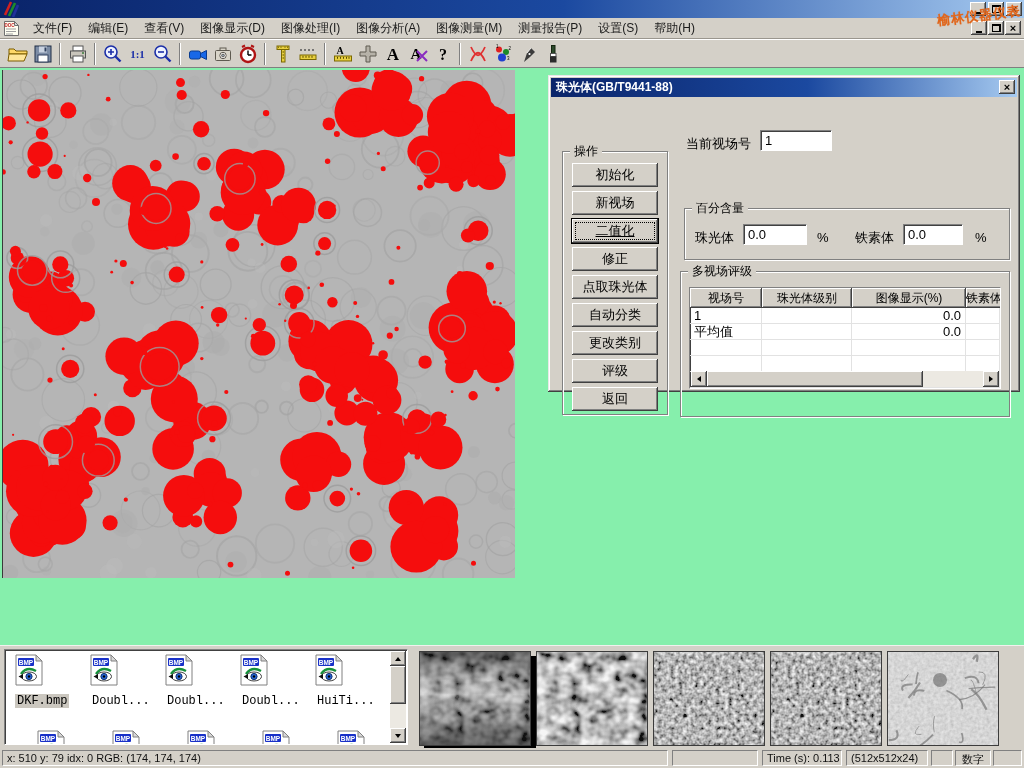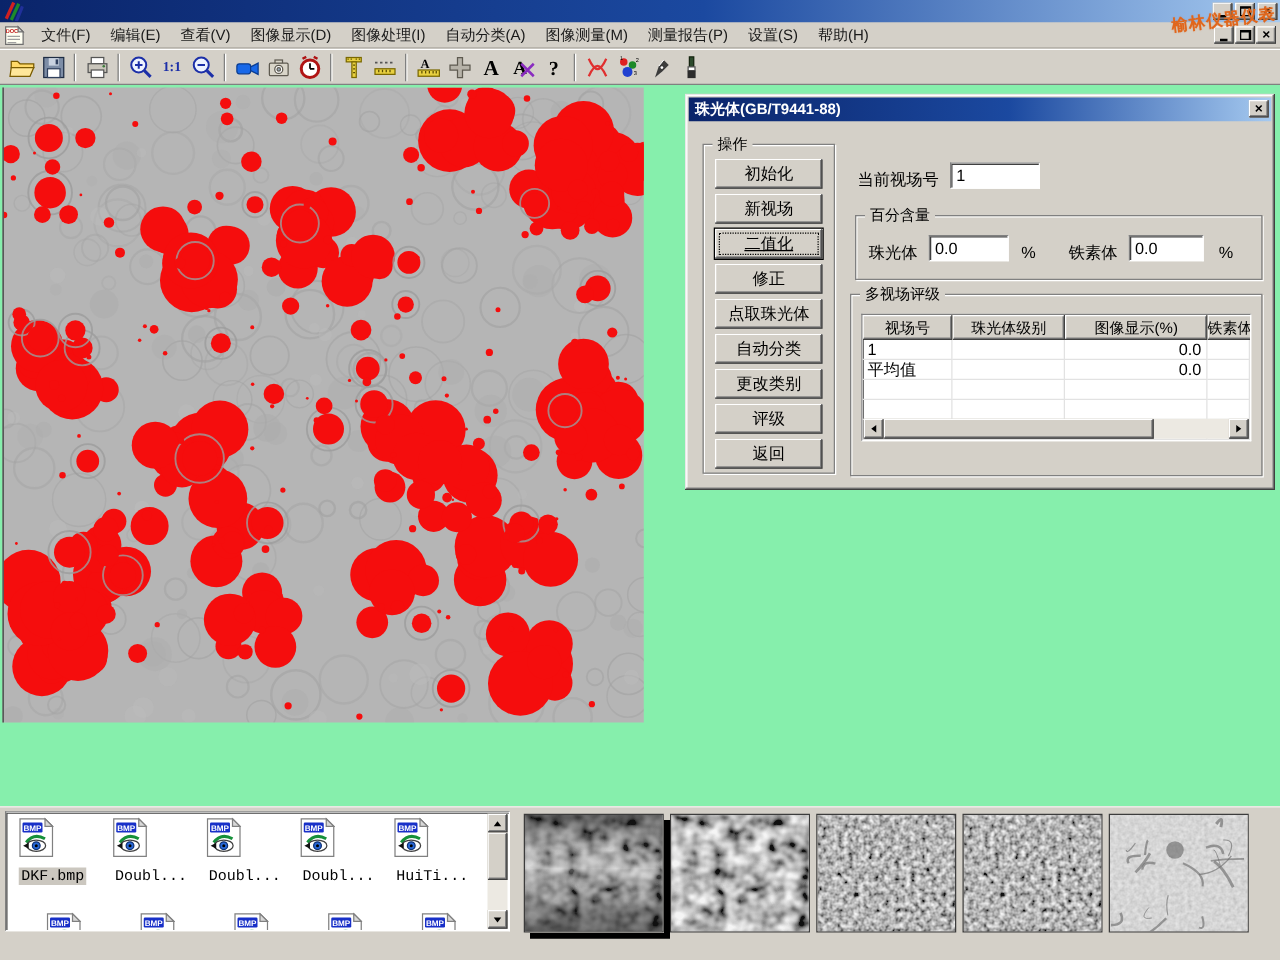--- a/index.html
+++ b/index.html
@@ -4,21 +4,21 @@
 <style>
   * { margin:0; padding:0; box-sizing:border-box; }
   html,body { width:1024px; height:768px; }
   body { font-family:"Liberation Sans","DejaVu Sans",sans-serif; background:#000; }
   #window { position:relative; width:1024px; height:768px; background:#d4d0c8; overflow:hidden; }
 
   
   .raised { background:#d4d0c8;
     box-shadow: inset -1px -1px 0 #404040, inset 1px 1px 0 #ffffff, inset -2px -2px 0 #808080; }
   .group { position:absolute; border:1px solid #808080;
-    box-shadow: 1px 1px 0 #ffffff, inset 1px 1px 0 #ffffff; }
+    box-shadow: 1px 1px 0 #ffffff, inset 1px 1px 0 #ffffff; margin-top: 36px; }
   .group-label { position:absolute; top:-8px; left:7px; background:#d4d0c8; padding:0 4px;
     font-size:12px; line-height:14px; white-space:nowrap; }
 
   
   .titlebar { position:absolute; left:0; top:0; width:1024px; height:18px;
     background:linear-gradient(90deg,#0a246a,#1b49a0 55%,#a6caf0); display:flex; align-items:center;
     color:#fff; font-weight:bold; font-size:12px; padding-left:3px; }
   .titlebar .title-text { margin-left:4px; white-space:nowrap; }
   .tb-buttons { position:absolute; right:2px; top:2px; display:flex; gap:2px; }
   .wbtn { width:16px; height:14px; display:flex; align-items:center; justify-content:center;
@@ -205,21 +205,21 @@
       <path d="M1.5 1.5 h10 l4 4 v10 h-14 z" fill="#fffff2" stroke="#707070"></path>
       <path d="M11.5 1.5 l4 4 h-4 z" fill="#d8d8d8" stroke="#707070"></path>
       <text x="6.5" y="6.5" font-size="4.5" fill="#c02020" font-weight="bold" text-anchor="middle" font-family="Liberation Sans,DejaVu Sans,sans-serif">DOC</text>
       <path d="M3 9 h10 M3 11.5 h10 M3 14 h7" stroke="#a0a0a0" stroke-width="1"></path>
     </svg>
     <span class="menu-item">文件(F)</span>
     <span class="menu-item">编辑(E)</span>
     <span class="menu-item">查看(V)</span>
     <span class="menu-item">图像显示(D)</span>
     <span class="menu-item">图像处理(I)</span>
-    <span class="menu-item">自动分类(A)</span>
+    <span class="menu-item">图像分析(A)</span>
     <span class="menu-item">图像测量(M)</span>
     <span class="menu-item">测量报告(P)</span>
     <span class="menu-item">设置(S)</span>
     <span class="menu-item">帮助(H)</span>
     <span class="mdi-buttons">
       <span class="wbtn raised">
           <span class="g-min"></span>
         </span>
       <span class="wbtn raised">
           <span class="g-rest"></span>
@@ -1210,13 +1210,22 @@
             <path d="M97.1 32.7 q -10.9 14.0 -25.9 14.9" stroke="#6f6f6f" stroke-width="1.1" fill="none" opacity="0.65"></path>
             <path d="M107.2 35.1 q -17.0 0.1 -26.6 1.6" stroke="#6f6f6f" stroke-width="1.3" fill="none" opacity="0.65"></path>
             <path d="M20.4 45.9 q 7.3 -7.6 11.6 -15.3" stroke="#6f6f6f" stroke-width="2.1" fill="none" opacity="0.65"></path>
             <path d="M74.1 57.1 q 2.0 -10.5 -15.7 -18.5" stroke="#6f6f6f" stroke-width="1.7" fill="none" opacity="0.65"></path>
             <circle cx="52" cy="28" r="7" fill="#5a5a5a" opacity="0.55"></circle>
           </g>
       </svg>
     </div>
   </div>
 
+  <div class="statusbar">
+    <span class="spanel" style="left:2px;   width:666px;">x: 510 y: 79  idx: 0  RGB: (174, 174, 174)</span>
+    <span class="spanel" style="left:672px; width:86px;"></span>
+    <span class="spanel" style="left:762px; width:80px;">Time (s): 0.113</span>
+    <span class="spanel" style="left:846px; width:82px;">(512x512x24)</span>
+    <span class="spanel" style="left:931px; width:22px;"></span>
+    <span class="spanel" style="left:955px; width:36px; text-align:center;">数字</span>
+    <span class="spanel" style="left:993px; width:29px;"></span>
+  </div>
 </div>
 
 </body></html>

